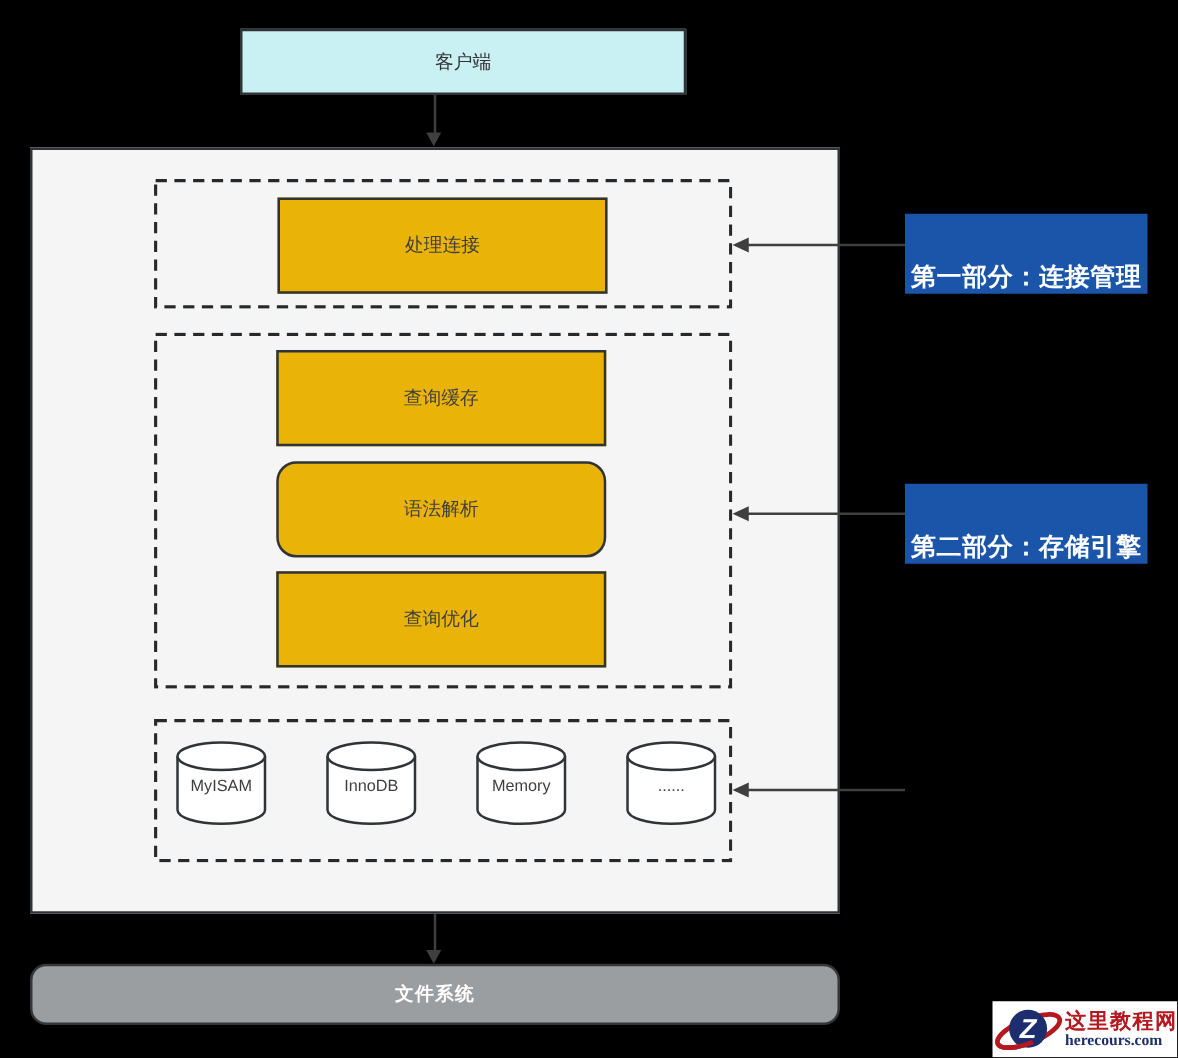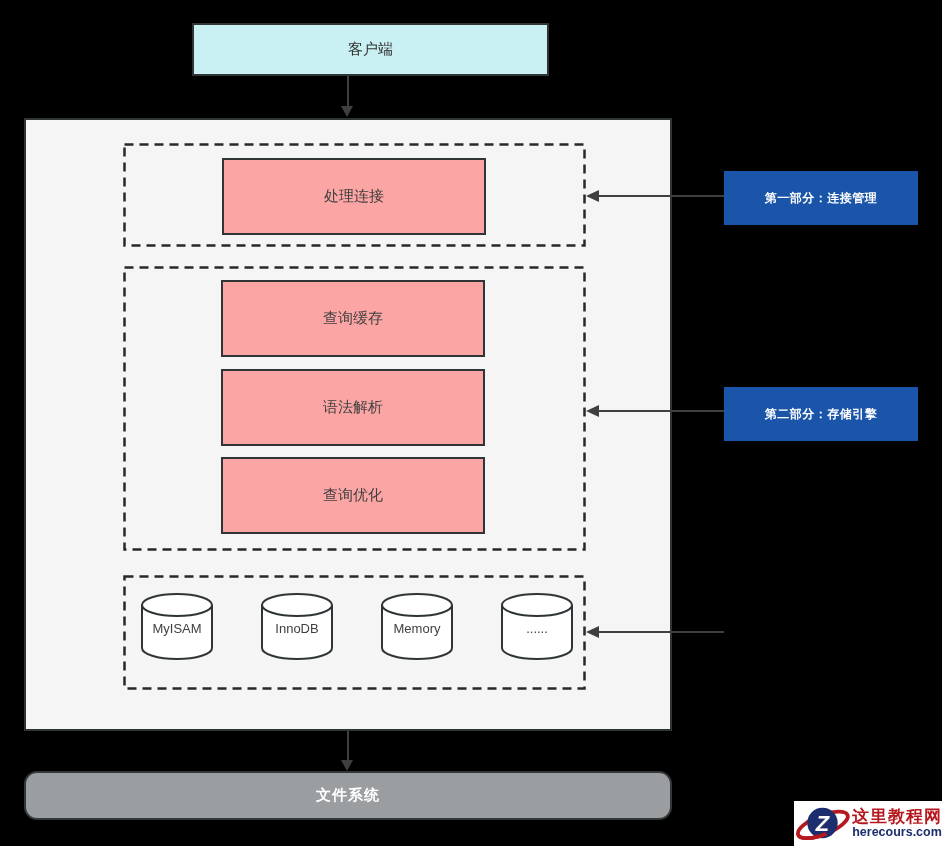--- a/index.html
+++ b/index.html
@@ -31,34 +31,34 @@
     border: 2px solid #2f3437;
   }
 
   
   .dash-frame { pointer-events: none; }
 
   
   .proc-box {
     box-sizing: border-box;
     width: 264px; height: 77px;
-    background: #fca5a5;
+    background: #eab308;
     border: 2px solid #2f3437;
     display: flex; align-items: center; justify-content: center;
     font-size: 15px; color: #3f3f3f;
   }
 
   
   .side-label {
-    left: 724px; width: 194px; height: 54px;
+    left: 724px; width: 194px; height: 64px;
     box-sizing: border-box;
     background: #1b55a9;
     color: #fff;
-    font-size: 12px; font-weight: bold; letter-spacing: 0.5px;
-    display: flex; align-items: center; justify-content: center;
+    font-size: 20px; font-weight: bold; letter-spacing: 0.5px;
+    display: flex; align-items: flex-end; justify-content: center;
   }
 
   
   .vline { width: 2px; background: #3f3f3f; }
   .hline { height: 2px; background: #3f3f3f; }
   .head-down {
     width: 0; height: 0;
     border-left: 6px solid transparent;
     border-right: 6px solid transparent;
     border-top: 11px solid #3f3f3f;
@@ -90,24 +90,23 @@
     left: 794px; top: 801px; width: 148px; height: 45px;
     background: #ffffff;
     display: flex; align-items: center;
   }
   .logo-text { display: flex; flex-direction: column; line-height: 1.05; margin-left: 1px; }
   .logo-name {
     font-size: 17px; font-weight: bold; color: #b5191f; letter-spacing: 1px;
     white-space: nowrap;
   }
   .logo-domain {
-    font-family: Liberation Sans, sans-serif;
+    font-family: Liberation Serif, serif;
     font-size: 12.5px; font-weight: bold; color: #1c2e6d;
     white-space: nowrap;
-    text-align: center;
   }
 </style>
 </head>
 <body>
 
 <div class="stage">
 
   <div class="abs client-box">
     <span>客户端</span>
   </div>
@@ -123,21 +122,21 @@
   <div class="abs proc-box" style="left:222px; top:158px;">
     <span>处理连接</span>
   </div>
 
   <svg class="abs dash-frame" style="left:123px; top:266px;" width="463" height="285">
     <rect x="1.5" y="1.5" width="460" height="282" fill="none" stroke="#26282a" stroke-width="2.5" stroke-dasharray="9 6"></rect>
   </svg>
   <div class="abs proc-box" style="left:221px; top:280px;">
     <span>查询缓存</span>
   </div>
-  <div class="abs proc-box" style="left:221px; top:369px;">
+  <div class="abs proc-box" style="left:221px; top:369px;border-radius:16px;">
     <span>语法解析</span>
   </div>
   <div class="abs proc-box" style="left:221px; top:457px;">
     <span>查询优化</span>
   </div>
 
   <svg class="abs dash-frame" style="left:123px; top:575px;" width="463" height="115">
     <rect x="1.5" y="1.5" width="460" height="112" fill="none" stroke="#26282a" stroke-width="2.5" stroke-dasharray="9 6"></rect>
   </svg>
 

